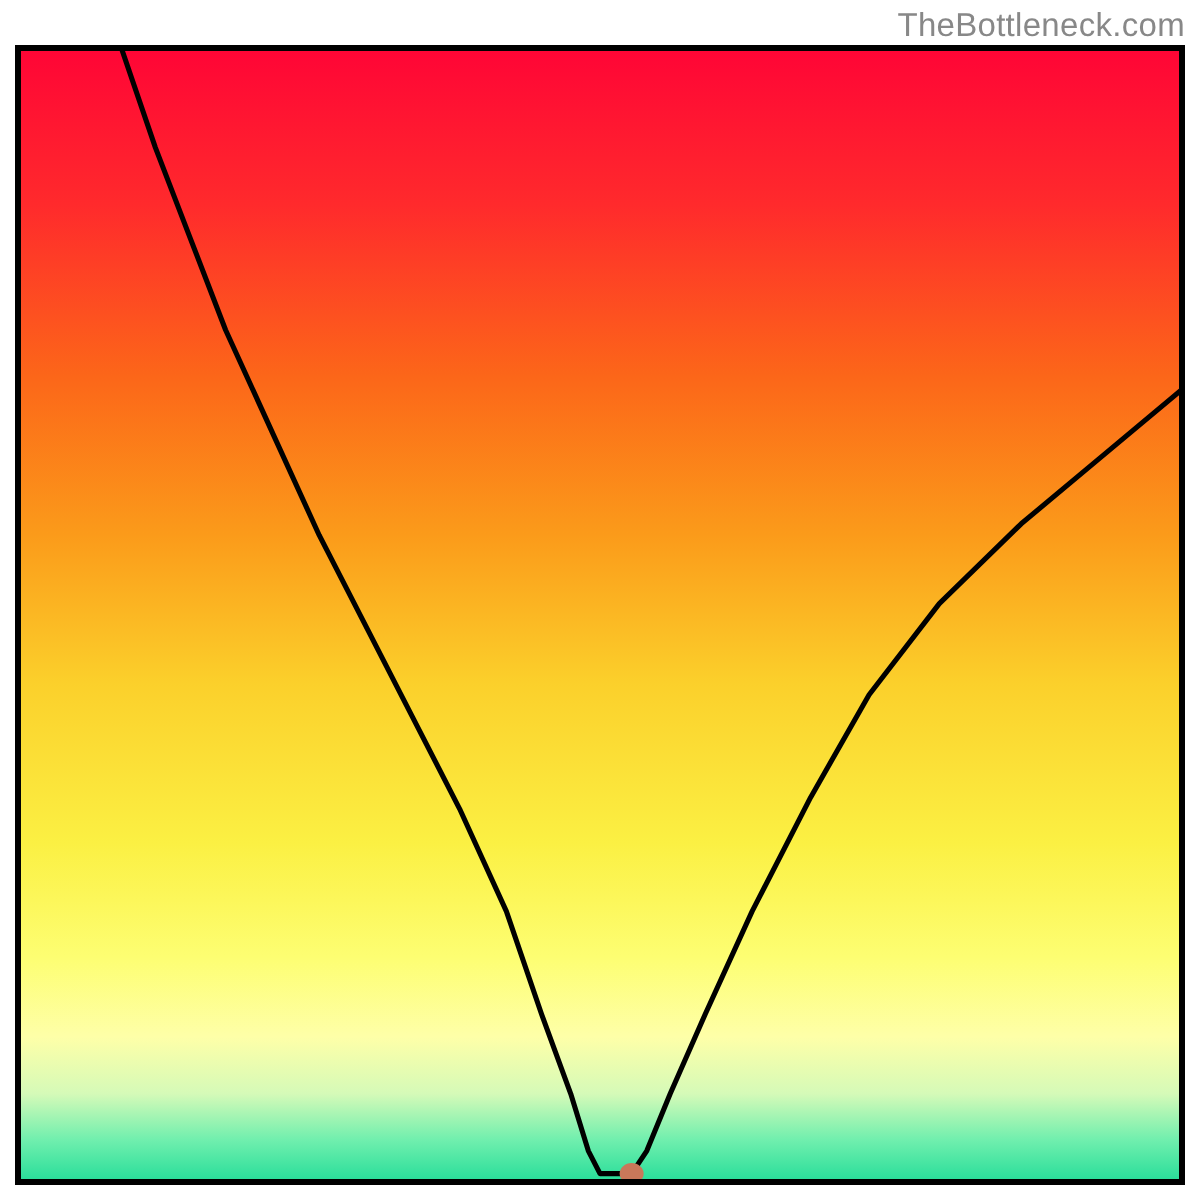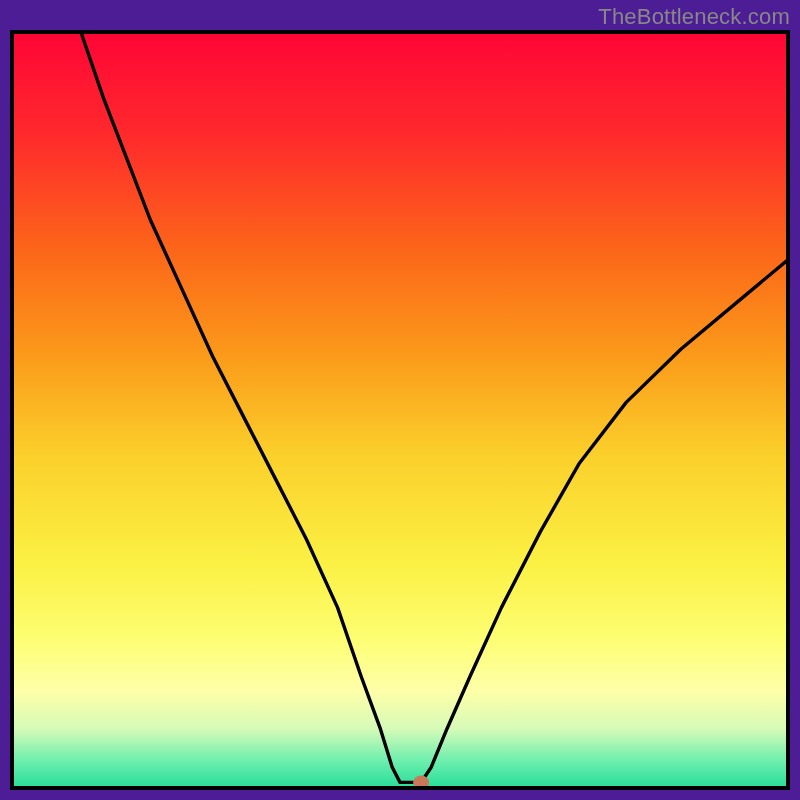--- a/index.html
+++ b/index.html
@@ -7,21 +7,21 @@
     padding: 0;
     width: 800px;
     height: 800px;
     background: #000;
     font-family: Arial, Helvetica, sans-serif;
   }
   .wrap {
     position: relative;
     width: 800px;
     height: 800px;
-    background: #4c1d95;
+    background: #ffffff;
   }
   .attribution {
     position: absolute;
     top: 4px;
     right: 10px;
     color: #888;
     font-size: 22px;
     font-weight: 500;
     letter-spacing: 0.2px;
     z-index: 10;

